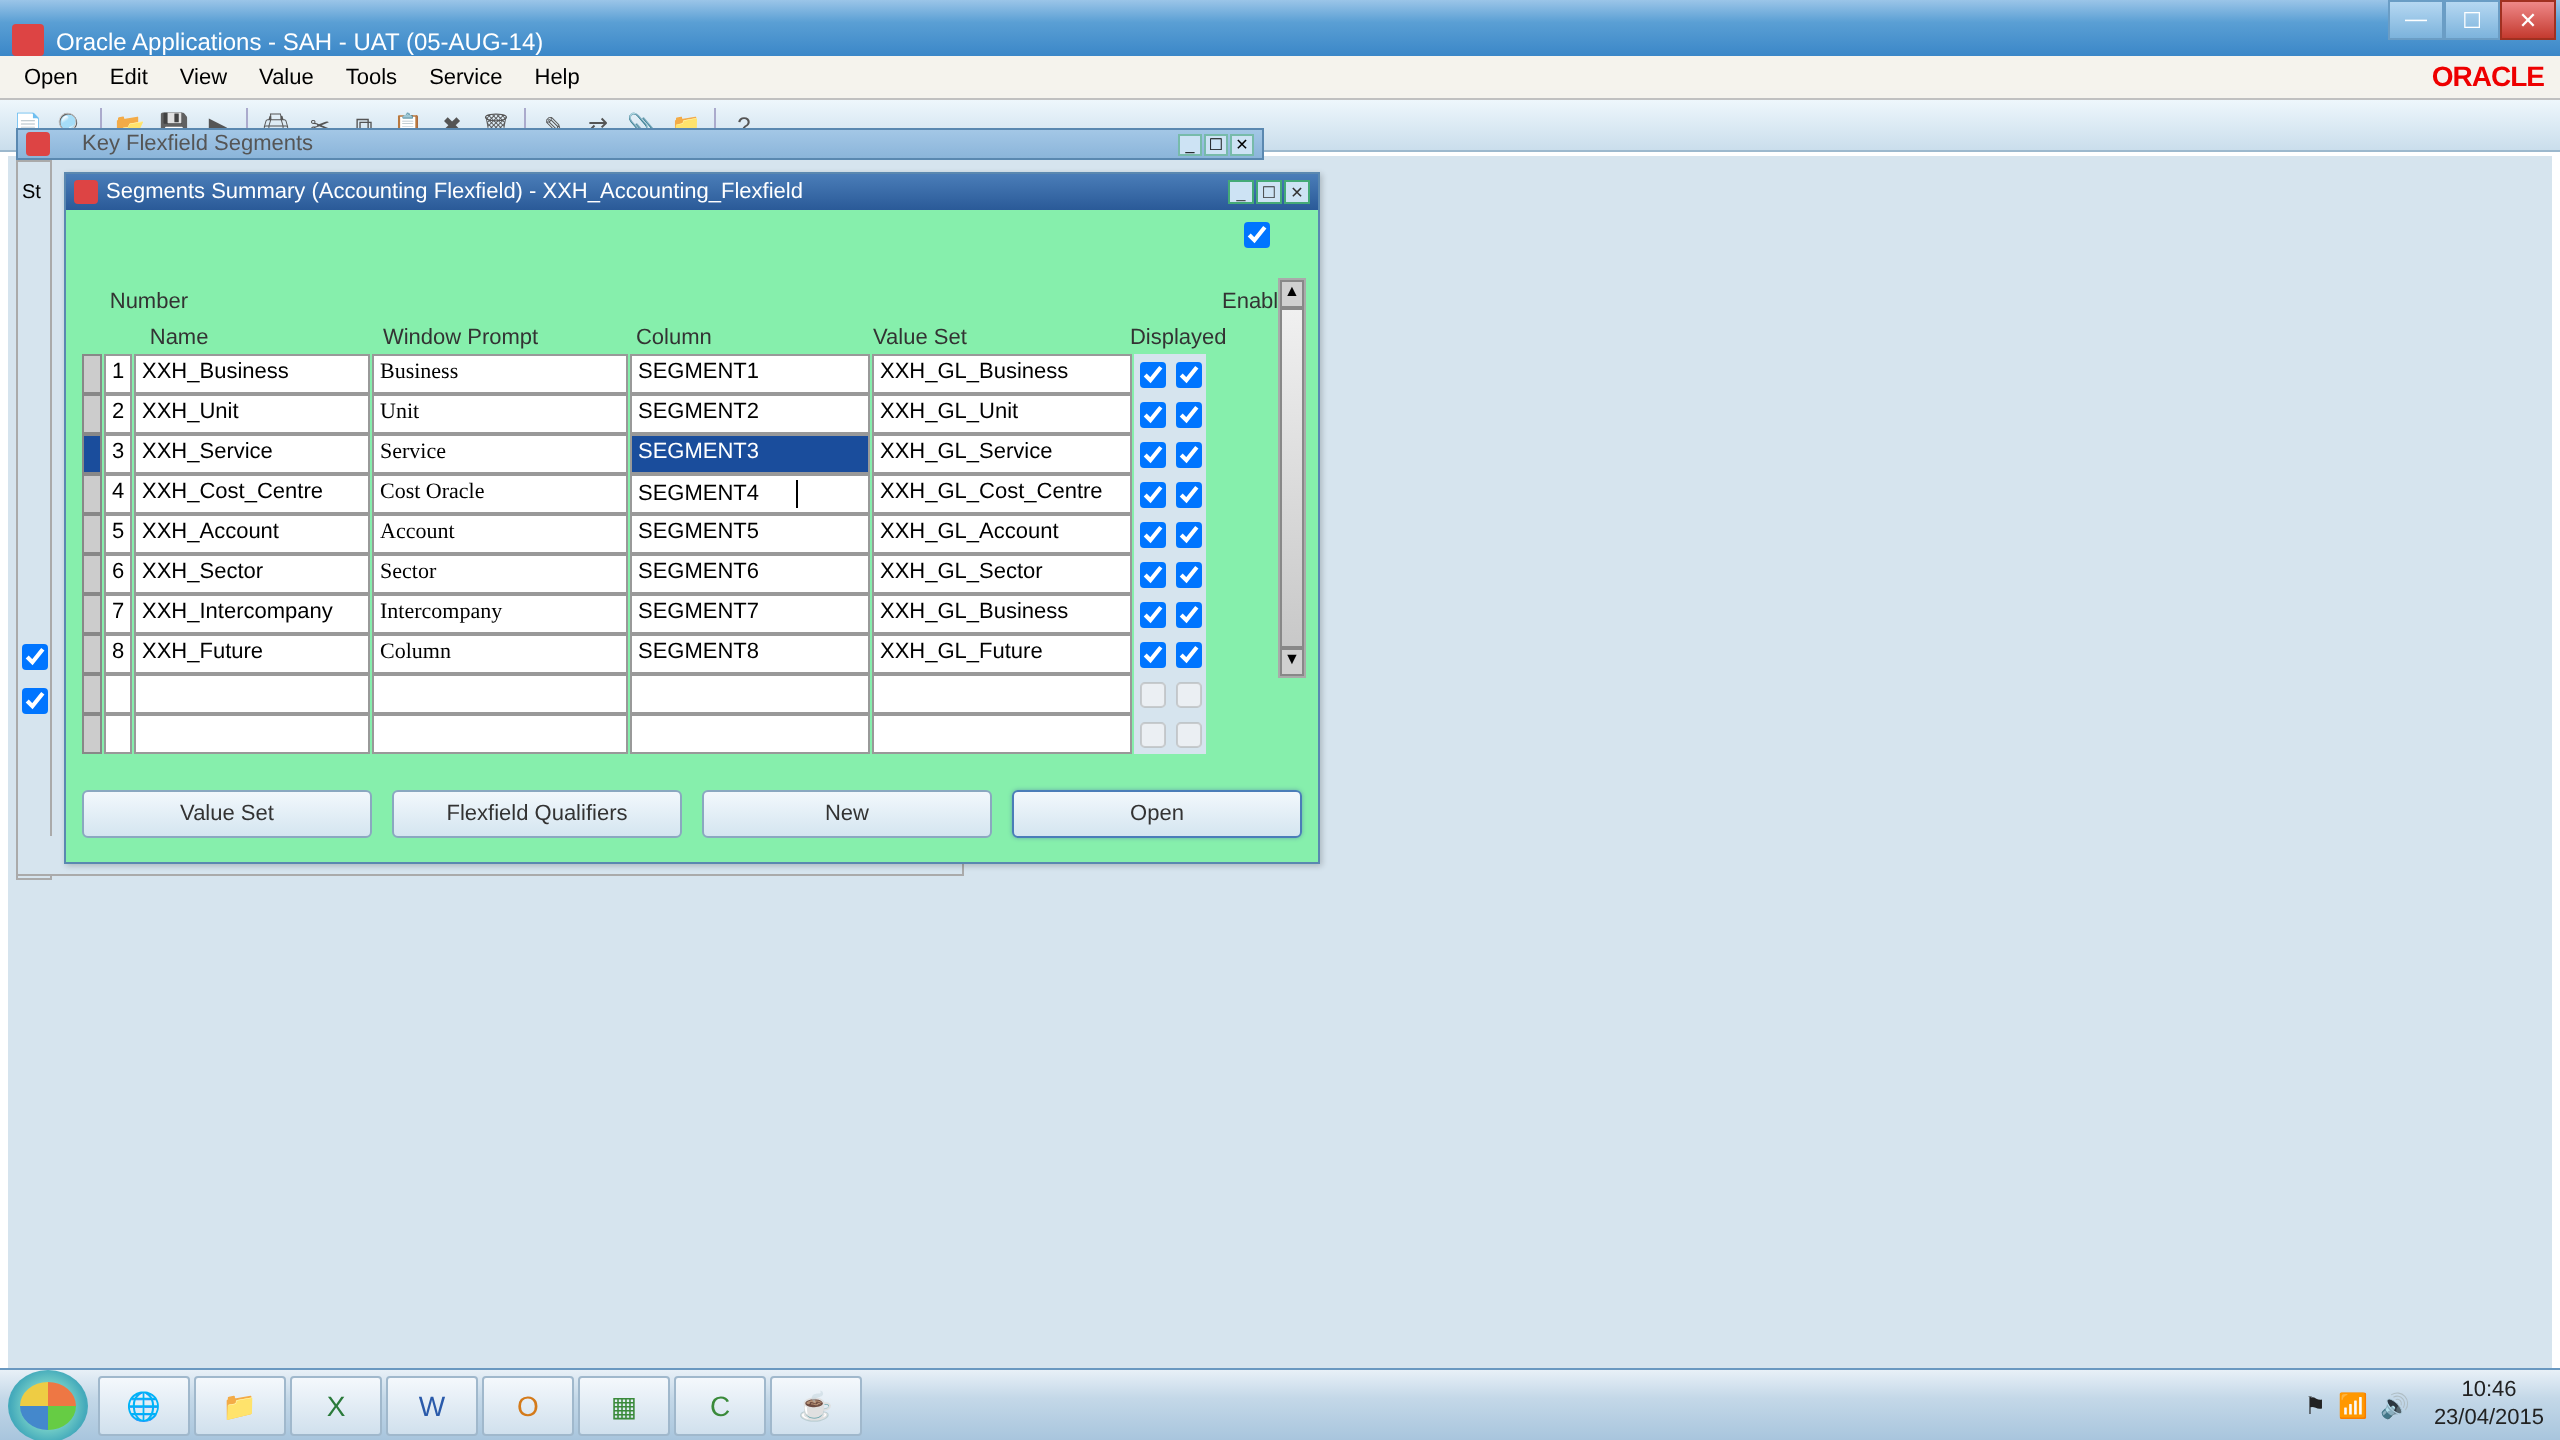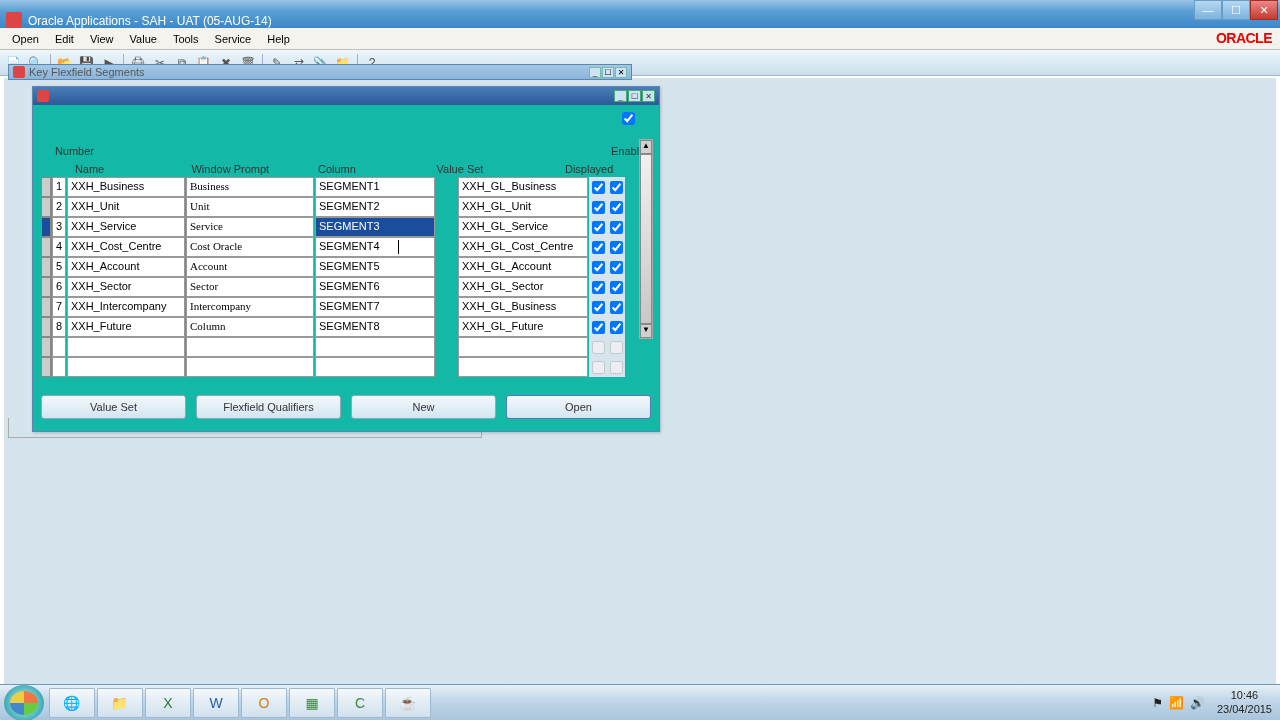--- a/index.html
+++ b/index.html
@@ -21,32 +21,32 @@
 
 .toolbar { height: 26px; background: linear-gradient(#eef7fc, #cadeec); border-bottom: 1px solid #9cb8cd; display: flex; align-items: center; padding: 0 4px; gap: 2px; }
 .toolbar .tbtn { width: 20px; height: 20px; border: 1px solid transparent; display: flex; align-items: center; justify-content: center; font-size: 12px; color: #555; border-radius: 2px; }
 .toolbar .sep { width: 1px; height: 18px; background: #aac; margin: 0 2px; }
 
 
 .client { position: absolute; left: 4px; top: 78px; right: 4px; bottom: 4px; background: #d6e4ee; }
 
 
 .mdi-win1 { position: absolute; left: 4px; top: -14px; width: 624px; height: 16px; background: linear-gradient(#a3c7e6, #8bb5da); border: 1px solid #5a88b0; display: flex; align-items: center; padding: 0 4px; }
-.mdi-win1 .wt { font-size: 11px; color: #555; }
+.mdi-win1 .wt { font-size: 11px; color: #555; margin-left: 12px; }
 .mdi-win1 .wctrl { margin-left: auto; display: flex; gap: 1px; }
 .mdi-win1 .wctrl div { width: 12px; height: 11px; background: #cde3f4; border: 1px solid #7ba; font-size: 8px; display: flex; align-items: center; justify-content: center; }
 
 
 .seg-win { position: absolute; left: 28px; top: 8px; width: 628px; background: #d6e4ee; border: 1px solid #5a88b0; box-shadow: 1px 1px 3px rgba(0,0,0,0.2); }
 .seg-title { height: 18px; background: linear-gradient(#4a7db8, #2a5a98); color: #fff; font-size: 11px; display: flex; align-items: center; padding: 0 4px; }
 .seg-title .ico { width: 12px; height: 12px; background: #d44; border-radius: 2px; margin-right: 4px; }
 .seg-title .wctrl { margin-left: auto; display: flex; gap: 1px; }
 .seg-title .wctrl div { width: 13px; height: 12px; background: #cde3f4; border: 1px solid #4a7; font-size: 8px; display: flex; align-items: center; justify-content: center; color: #333; }
 
-.seg-body { padding: 6px 8px 12px 8px; background: #14b8a6; }
+.seg-body { padding: 6px 8px 12px 8px; background: #86efac; }
 
 
 .table-wrap { position: relative; margin-top: 10px; }
 .check-row { text-align: right; padding-right: 16px; }
 .check-row input { }
 
 .headers { display: flex; font-size: 11px; color: #333; margin-bottom: 2px; align-items: flex-end; height: 36px; }
 .headers .hnum { width: 24px; padding-left: 4px; }
 .headers .hname { width: 118px; }
 .headers .hprompt { width: 128px; }
@@ -57,21 +57,21 @@
 
 .grid { position: relative; }
 .row { display: flex; height: 20px; }
 .row .sel { width: 10px; background: #ccc; border: 1px solid #888; margin-right: 1px; }
 .row.active .sel { background: #1a4d9c; }
 .row .cell { background: #fff; border: 1px solid #999; font-size: 11px; padding: 2px 3px; margin-right: 1px; overflow: hidden; white-space: nowrap; }
 .row .cnum { width: 14px; text-align: left; }
 .row .cname { width: 118px; }
 .row .cprompt { width: 128px; font-family: Liberation Serif, serif; }
 .row .ccol { width: 120px; }
-.row .cvset { width: 130px; margin-left: 22px; }
+.row .cvset { width: 130px; }
 .row .cchk { width: 18px; background: #d6e4ee; border: none; display: flex; align-items: center; justify-content: center; }
 .row .cchk input { margin: 0; }
 .row .ccol.selected { background: #1a4d9c; color: #fff; }
 
 .scrollbar { position: absolute; right: -2px; top: 0; width: 14px; height: 200px; background: #e4e4e4; border: 1px solid #aaa; }
 .scrollbar .btn { height: 14px; background: #d0d0d0; border: 1px solid #888; font-size: 8px; text-align: center; }
 .scrollbar .thumb { position: absolute; top: 14px; left: 0; right: 0; height: 170px; background: linear-gradient(#f0f0f0, #c8c8c8); border: 1px solid #888; }
 
 
 .btnrow { display: flex; gap: 10px; justify-content: center; margin-top: 18px; }
@@ -146,25 +146,31 @@
   <div class="mdi-win1">
     <span style="width:12px;height:12px;background:#d44;border-radius:2px;margin-right:4px;"></span>
     <span class="wt">Key Flexfield Segments</span>
     <div class="wctrl">
       <div>_</div>
       <div>☐</div>
       <div>✕</div>
     </div>
   </div>
 
+  <div class="under-win">
+    <div class="lbl">St</div>
+    <div style="margin-top:220px;"><input type="checkbox" checked="" style=""></div>
+    <div style="margin-top:6px;"><input type="checkbox" checked="" style=""></div>
+  </div>
   <div class="under-bottom"></div>
 
   <div class="seg-win">
     <div class="seg-title">
       <div class="ico"></div>
+      <span>Segments Summary (Accounting Flexfield) - XXH_Accounting_Flexfield</span>
       <div class="wctrl">
         <div>_</div>
         <div>☐</div>
         <div>✕</div>
       </div>
     </div>
 
     <div class="seg-body">
       <div class="check-row"><input type="checkbox" checked="" style=""></div>
 

